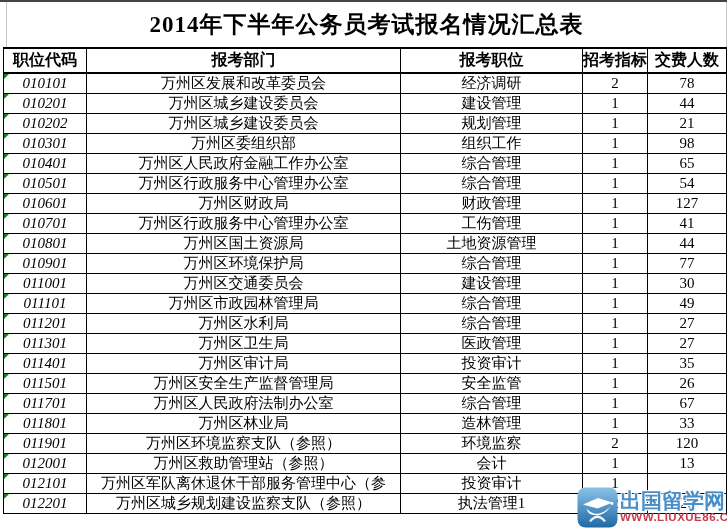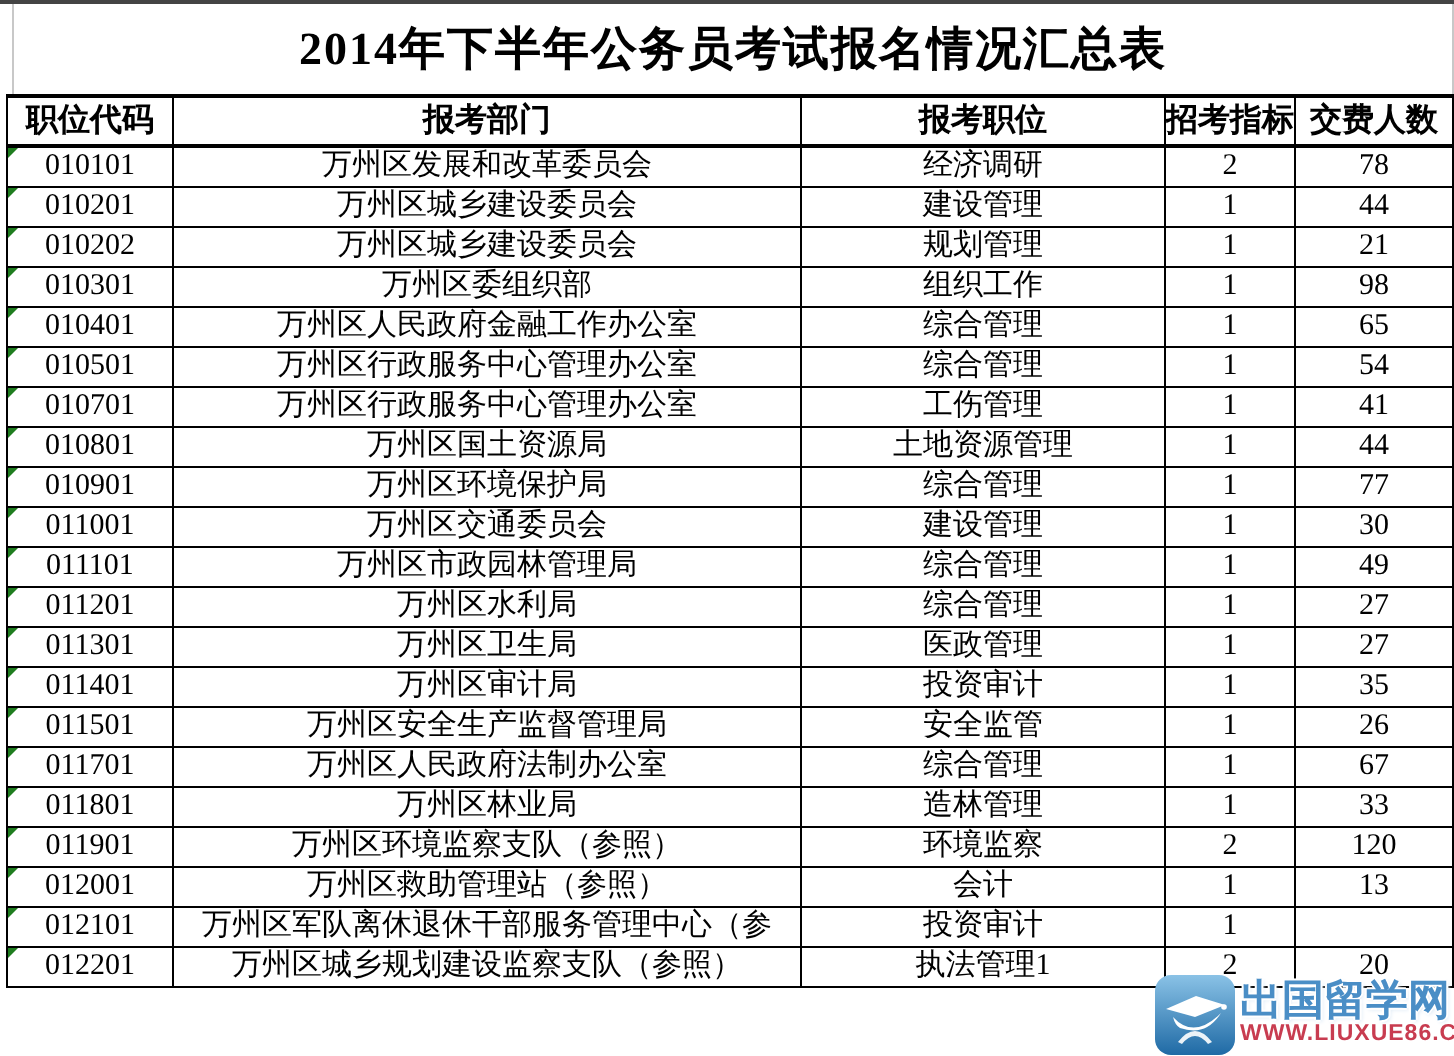--- a/index.html
+++ b/index.html
@@ -49,21 +49,21 @@
     font-size: 16px;
     font-weight: bold;
     border-top: 2px solid var(--border, #000000);
     border-bottom: 2px solid var(--border, #000000);
   }
   table.reg tbody td {
     height: 19px;
     font-size: 15px;
     line-height: 19px;
   }
-  td.code-cell { position: relative; }
+  td.code-cell { position: relative; font-style: italic; }
   .flag {
     position: absolute;
     top: 0; left: 0;
     width: 0; height: 0;
     border-top: 5px solid var(--flag_green, #1f7d1f);
     border-right: 5px solid transparent;
   }
   
   .watermark {
     position: absolute;
@@ -170,20 +170,27 @@
   </tr>
 
   <tr>
     <td class="code-cell"><span class="flag"></span><span>010501</span></td>
     <td>万州区行政服务中心管理办公室</td>
     <td>综合管理</td>
     <td>1</td>
     <td>54</td>
   </tr>
 
+  <tr>
+    <td class="code-cell"><span class="flag"></span><span>010601</span></td>
+    <td>万州区财政局</td>
+    <td>财政管理</td>
+    <td>1</td>
+    <td>127</td>
+  </tr>
 
   <tr>
     <td class="code-cell"><span class="flag"></span><span>010701</span></td>
     <td>万州区行政服务中心管理办公室</td>
     <td>工伤管理</td>
     <td>1</td>
     <td>41</td>
   </tr>
 
   <tr>

